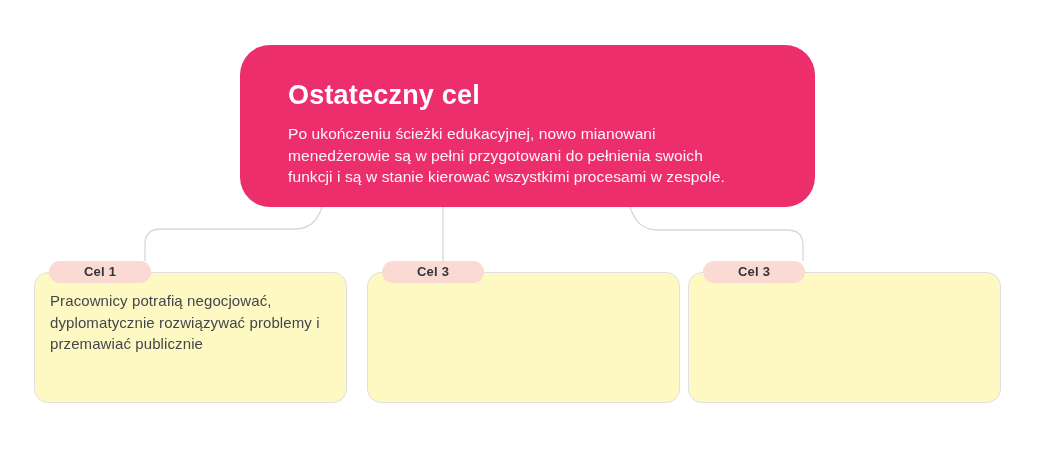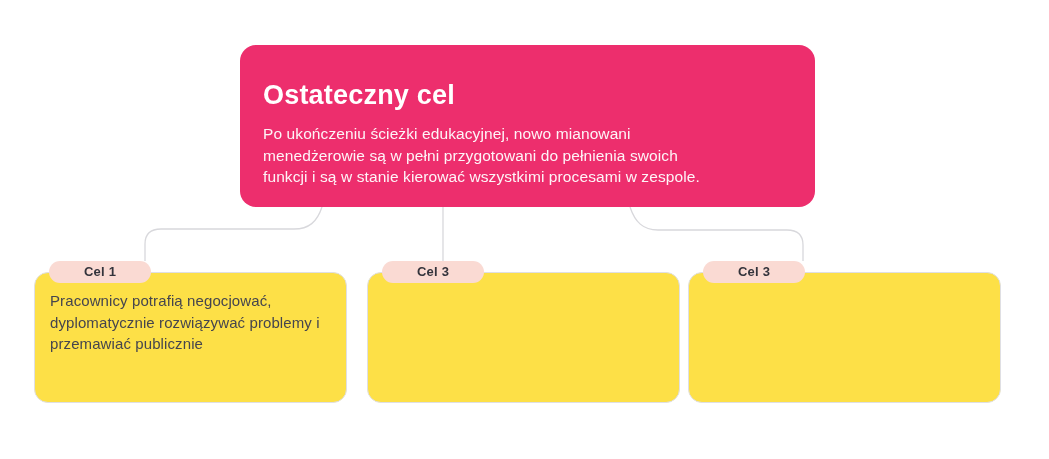--- a/index.html
+++ b/index.html
@@ -28,22 +28,22 @@
     stroke-width: 1.3;
   }
   .hero {
     position: absolute;
     left: 240px;
     top: 45px;
     width: 575px;
     height: 162px;
     box-sizing: border-box;
     background: var(--hero-bg, #ED2E6D);
-    border-radius: 16px;
-    padding: 34px 50px 0 23px;
+    border-radius: 30px;
+    padding: 34px 50px 0 48px;
   }
   .hero-title {
     color: var(--hero-text, #FFFFFF);
     font-size: 27px;
     font-weight: 700;
     line-height: 32px;
     letter-spacing: 0.2px;
   }
   .hero-desc {
     margin-top: 12px;
@@ -54,21 +54,21 @@
     line-height: 21.5px;
     max-width: 440px;
     letter-spacing: 0.1px;
   }
   .goal-card {
     position: absolute;
     top: 272px;
     height: 131px;
     width: 313px;
     box-sizing: border-box;
-    background: #fde047;
+    background: #fef9c3;
     border: 1px solid var(--card-border, #DFDFE3);
     border-radius: 14px;
     padding: 17px 5px 0 15px;
   }
   .goal-card.c1 { left: 34px; }
   .goal-card.c2 { left: 367px; }
   .goal-card.c3 { left: 688px; }
   .goal-badge {
     position: absolute;
     top: -12px;

